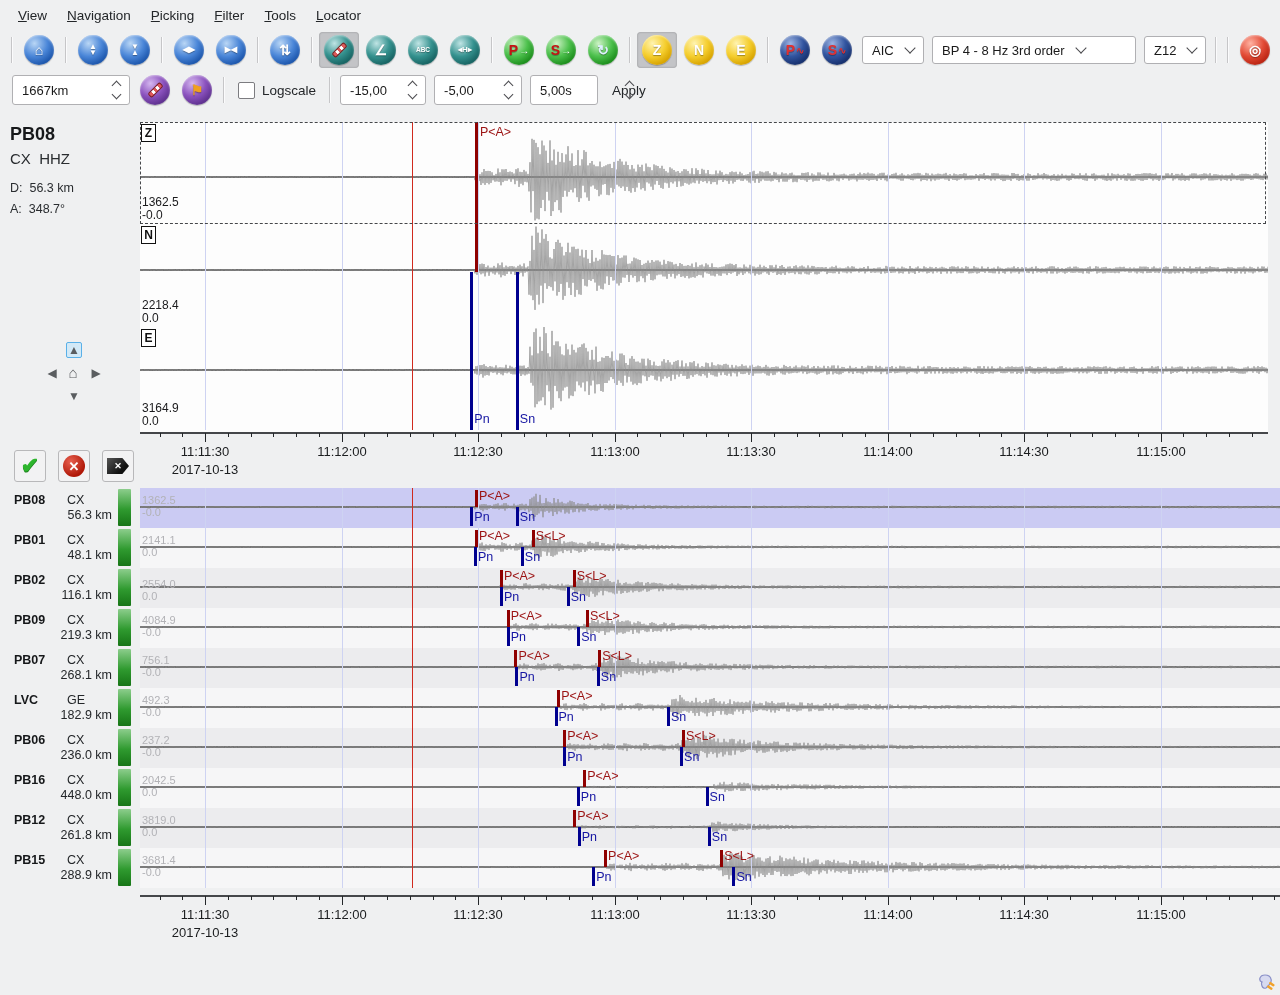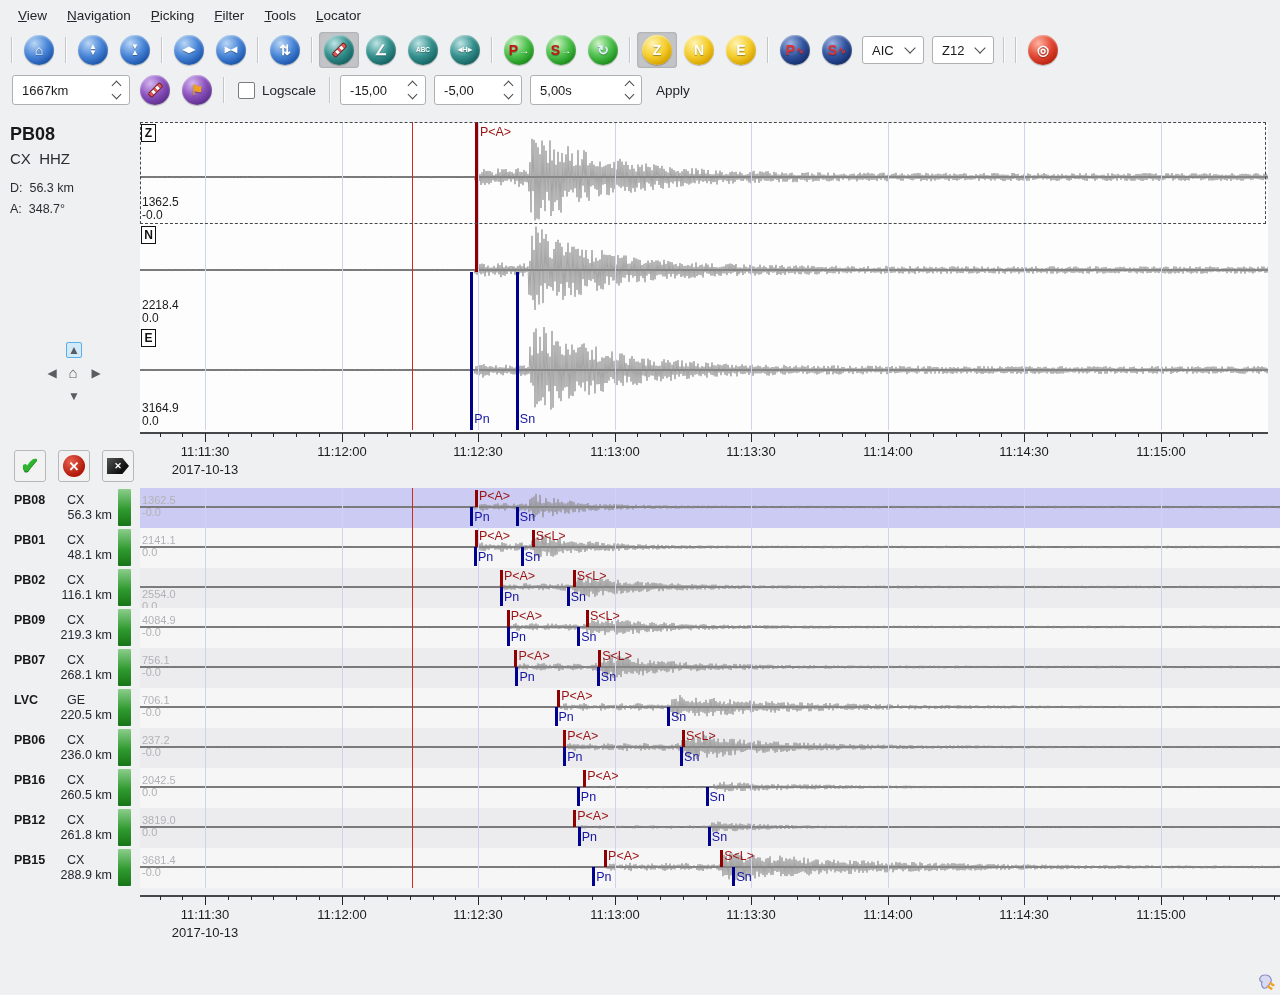--- a/index.html
+++ b/index.html
@@ -190,20 +190,24 @@
     <div class="tb-wrap">
       <div class="circle-btn g-navy">
         <span class="icon-glyph" style="color: rgb(226, 48, 48);">S</span>
         <span class="icon-g2" style="color: rgb(226, 48, 48);">∿</span>
       </div>
     </div>
     <div class="combo" style="width: 62px;">
       <span>AIC</span>
       <span class="chev-down"></span>
     </div>
+    <div class="combo" style="width: 204px;">
+      <span>BP 4 - 8 Hz  3rd order</span>
+      <span class="chev-down"></span>
+    </div>
     <div class="combo" style="width: 62px;">
       <span>Z12</span>
       <span class="chev-down"></span>
     </div>
     <div class="tsep"></div>
     <div class="tsep"></div>
     <div class="tb-wrap">
       <div class="circle-btn g-red">
         <span class="icon-glyph">◎</span>
       </div>
@@ -240,21 +244,21 @@
         <div class="chev-dn-s"></div>
       </div>
     </div>
     <div class="spin" style="width: 88px;">
       <span>-5,00</span>
       <div class="spin-arrows">
         <div class="chev-up-s"></div>
         <div class="chev-dn-s"></div>
       </div>
     </div>
-    <div class="spin" style="width: 112px; gap: 40px;">
+    <div class="spin" style="width: 68px; gap: 40px;">
       <span>5,00s</span>
       <div class="spin-arrows">
         <div class="chev-up-s"></div>
         <div class="chev-dn-s"></div>
       </div>
     </div>
     <span class="label13" style="margin: 0px 10px;">Apply</span>
   </div>
 
 <div id="stationInfo">
@@ -479,21 +483,21 @@
         <div class="grid-v" style="left: 475px; height: 40px;"></div>
         <div class="grid-v" style="left: 611px; height: 40px;"></div>
         <div class="grid-v" style="left: 748px; height: 40px;"></div>
         <div class="grid-v" style="left: 884px; height: 40px;"></div>
         <div class="grid-v" style="left: 1021px; height: 40px;"></div>
         <div class="origin-line" style="left: 272px; height: 40px;"></div>
         <svg width="1140" height="40" class="wave-svg">
           <line x1="0" x2="1140" y1="19" y2="19" stroke="#6e6e6e" stroke-width="2"></line>
           <path d="M0 19L0 18.8L1 19.5L2 18.5L3 19.2L4 18.7L5 19.3L6 18.5L7 19.5L8 18.8L9 19.4L10 18.7L11 19.5L12 18.8L13 19.2L14 18.8L15 19.3L16 18.6L17 19.5L18 18.5L19 19.2L20 18.5L21 19.5L22 18.6L23 19.3L24 18.6L25 19.5L26 18.8L27 19.4L28 18.6L29 19.2L30 18.7L31 19.2L32 18.7L33 19.4L34 18.6L35 19.2L36 18.8L37 19.2L38 18.8L39 19.2L40 18.6L41 19.4L42 18.6L43 19.3L44 18.8L45 19.4L46 18.6L47 19.4L48 18.5L49 19.2L50 18.8L51 19.5L52 18.8L53 19.4L54 18.8L55 19.2L56 18.7L57 19.4L58 18.7L59 19.3L60 18.5L61 19.4L62 18.6L63 19.5L64 18.7L65 19.5L66 18.5L67 19.2L68 18.5L69 19.4L70 18.8L71 19.4L72 18.6L73 19.3L74 18.7L75 19.4L76 18.5L77 19.3L78 18.7L79 19.3L80 18.8L81 19.4L82 18.6L83 19.3L84 18.8L85 19.5L86 18.5L87 19.5L88 18.8L89 19.5L90 18.7L91 19.4L92 18.7L93 19.5L94 18.7L95 19.3L96 18.6L97 19.5L98 18.6L99 19.2L100 18.7L101 19.3L102 18.7L103 19.2L104 18.7L105 19.4L106 18.6L107 19.5L108 18.6L109 19.3L110 18.7L111 19.5L112 18.6L113 19.2L114 18.7L115 19.4L116 18.8L117 19.5L118 18.8L119 19.4L120 18.6L121 19.3L122 18.5L123 19.2L124 18.5L125 19.2L126 18.7L127 19.3L128 18.5L129 19.4L130 18.7L131 19.3L132 18.7L133 19.4L134 18.7L135 19.2L136 18.7L137 19.5L138 18.8L139 19.2L140 18.5L141 19.3L142 18.7L143 19.5L144 18.6L145 19.4L146 18.6L147 19.2L148 18.6L149 19.2L150 18.6L151 19.2L152 18.7L153 19.5L154 18.7L155 19.3L156 18.7L157 19.3L158 18.8L159 19.5L160 18.7L161 19.3L162 18.7L163 19.3L164 18.6L165 19.2L166 18.6L167 19.5L168 18.6L169 19.5L170 18.8L171 19.3L172 18.8L173 19.3L174 18.8L175 19.4L176 18.8L177 19.4L178 18.6L179 19.4L180 18.7L181 19.4L182 18.6L183 19.3L184 18.6L185 19.5L186 18.5L187 19.4L188 18.8L189 19.2L190 18.7L191 19.5L192 18.5L193 19.2L194 18.5L195 19.2L196 18.5L197 19.2L198 18.5L199 19.2L200 18.8L201 19.2L202 18.6L203 19.5L204 18.7L205 19.5L206 18.5L207 19.2L208 18.7L209 19.5L210 18.8L211 19.4L212 18.5L213 19.4L214 18.8L215 19.2L216 18.8L217 19.3L218 18.5L219 19.3L220 18.5L221 19.2L222 18.6L223 19.5L224 18.6L225 19.2L226 18.6L227 19.3L228 18.7L229 19.3L230 18.5L231 19.4L232 18.7L233 19.4L234 18.8L235 19.2L236 18.5L237 19.4L238 18.7L239 19.2L240 18.8L241 19.4L242 18.8L243 19.3L244 18.5L245 19.3L246 18.8L247 19.4L248 18.7L249 19.5L250 18.8L251 19.3L252 18.7L253 19.4L254 18.7L255 19.2L256 18.5L257 19.5L258 18.6L259 19.2L260 18.7L261 19.5L262 18.7L263 19.5L264 18.8L265 19.4L266 18.6L267 19.2L268 18.5L269 19.5L270 18.6L271 19.5L272 18.6L273 19.3L274 18.7L275 19.2L276 18.6L277 19.4L278 18.7L279 19.4L280 18.5L281 19.2L282 18.7L283 19.4L284 18.5L285 19.2L286 18.7L287 19.5L288 18.5L289 19.3L290 18.7L291 19.3L292 18.7L293 19.5L294 18.7L295 19.2L296 18.8L297 19.5L298 18.5L299 19.3L300 18.7L301 19.5L302 18.6L303 19.2L304 18.7L305 19.3L306 18.8L307 19.3L308 18.5L309 19.3L310 18.6L311 19.5L312 18.7L313 19.3L314 18.8L315 19.3L316 18.7L317 19.4L318 18.6L319 19.5L320 18.7L321 19.5L322 18.7L323 19.5L324 18.6L325 19.4L326 18.6L327 19.2L328 18.5L329 19.5L330 18.8L331 19.3L332 18.8L333 19.4L334 18.6L335 19.5L336 18.5L337 19.5L338 18.5L339 19.4L340 18.5L341 19.2L342 18.5L343 19.4L344 18.5L345 19.5L346 18.7L347 19.3L348 18.7L349 19.4L350 18.5L351 19.2L352 18.6L353 19.3L354 18.5L355 19.4L356 18.5L357 19.3L358 18.8L359 19.5L360 17.4L361 20.1L362 16.6L363 21.2L364 16.8L365 21.8L366 17.4L367 21.8L368 17.6L369 21.1L370 16.6L371 21.7L372 17.7L373 21.4L374 16.6L375 21.7L376 17.0L377 19.7L378 18.2L379 20.7L380 18.0L381 21.0L382 17.9L383 21.5L384 15.5L385 20.5L386 15.1L387 20.6L388 16.7L389 21.6L390 16.4L391 20.5L392 17.5L393 20.8L394 17.3L395 20.1L396 17.2L397 19.8L398 17.0L399 21.7L400 16.9L401 20.6L402 15.8L403 22.2L404 15.6L405 20.5L406 16.2L407 21.0L408 17.6L409 21.5L410 16.3L411 20.0L412 17.0L413 20.6L414 17.5L415 20.9L416 17.2L417 21.4L418 16.1L419 21.6L420 17.7L421 22.3L422 15.6L423 22.5L424 17.5L425 22.7L426 16.7L427 20.0L428 16.5L429 21.4L430 17.0L431 20.5L432 17.1L433 21.9L434 16.0L435 26.2L436 13.6L437 25.8L438 11.5L439 23.3L440 6.9L441 26.2L442 10.6L443 25.8L444 14.6L445 27.2L446 12.8L447 27.7L448 8.3L449 29.0L450 14.8L451 23.5L452 10.4L453 25.7L454 10.8L455 28.8L456 12.8L457 27.3L458 13.7L459 24.3L460 10.3L461 22.8L462 11.1L463 27.3L464 12.9L465 22.8L466 11.6L467 23.3L468 11.0L469 24.3L470 13.0L471 24.3L472 14.3L473 25.4L474 13.8L475 26.4L476 15.7L477 25.6L478 11.8L479 22.7L480 14.9L481 25.8L482 16.7L483 25.0L484 15.0L485 23.1L486 14.3L487 24.8L488 15.8L489 24.2L490 15.7L491 22.5L492 16.4L493 24.4L494 15.5L495 23.1L496 14.1L497 22.7L498 13.4L499 24.1L500 14.4L501 23.5L502 14.2L503 22.5L504 17.4L505 21.1L506 14.9L507 23.8L508 14.0L509 23.2L510 15.7L511 21.7L512 14.8L513 21.3L514 14.6L515 21.1L516 15.0L517 20.8L518 15.6L519 23.3L520 15.1L521 21.4L522 15.6L523 23.1L524 16.6L525 20.6L526 16.6L527 21.4L528 17.2L529 21.5L530 16.2L531 21.4L532 15.3L533 20.5L534 16.7L535 21.2L536 16.9L537 22.2L538 15.5L539 21.9L540 16.4L541 22.1L542 17.0L543 22.3L544 17.2L545 20.8L546 17.0L547 22.2L548 17.1L549 20.4L550 17.2L551 21.5L552 16.1L553 21.5L554 16.8L555 20.6L556 16.8L557 21.6L558 17.4L559 21.2L560 17.0L561 21.4L562 16.4L563 19.9L564 16.7L565 21.5L566 16.8L567 20.0L568 17.4L569 20.6L570 17.4L571 21.5L572 16.6L573 21.5L574 16.7L575 20.8L576 16.6L577 20.1L578 17.8L579 21.3L580 17.6L581 20.1L582 17.9L583 20.7L584 17.7L585 21.0L586 16.8L587 19.9L588 17.1L589 20.7L590 17.9L591 20.4L592 17.1L593 20.3L594 18.3L595 20.9L596 17.9L597 20.1L598 17.3L599 21.0L600 18.0L601 20.8L602 17.5L603 19.8L604 17.0L605 20.1L606 17.7L607 19.8L608 17.6L609 20.3L610 18.2L611 20.2L612 17.5L613 19.8L614 17.3L615 20.5L616 18.3L617 19.7L618 18.0L619 20.4L620 17.4L621 20.2L622 17.7L623 19.9L624 17.4L625 19.6L626 18.0L627 20.1L628 18.0L629 19.6L630 18.2L631 20.1L632 17.4L633 20.6L634 17.5L635 19.8L636 18.0L637 20.4L638 17.5L639 19.6L640 17.5L641 20.0L642 17.5L643 20.4L644 17.7L645 20.3L646 17.5L647 20.5L648 17.3L649 19.7L650 17.5L651 20.3L652 18.5L653 19.7L654 17.8L655 20.0L656 17.7L657 19.8L658 18.2L659 19.7L660 17.6L661 19.9L662 18.1L663 20.6L664 17.8L665 20.5L666 18.3L667 19.7L668 18.5L669 19.8L670 18.1L671 20.3L672 17.9L673 20.3L674 18.0L675 19.9L676 17.7L677 20.0L678 18.4L679 20.0L680 17.5L681 19.6L682 17.5L683 19.8L684 18.2L685 20.4L686 18.3L687 20.1L688 17.8L689 19.6L690 17.6L691 19.8L692 18.3L693 20.2L694 17.6L695 19.8L696 18.1L697 19.5L698 17.6L699 20.4L700 18.3L701 19.6L702 17.6L703 20.1L704 17.8L705 20.3L706 18.4L707 19.9L708 18.2L709 20.1L710 18.1L711 19.7L712 18.6L713 19.8L714 18.6L715 19.6L716 18.4L717 20.0L718 18.0L719 20.3L720 18.4L721 19.7L722 18.0L723 19.8L724 18.0L725 19.5L726 18.1L727 19.6L728 17.6L729 19.9L730 18.1L731 19.8L732 18.3L733 20.0L734 18.5L735 19.9L736 17.7L737 19.4L738 18.4L739 19.8L740 17.7L741 19.7L742 17.9L743 19.7L744 17.7L745 20.2L746 18.5L747 20.3L748 18.0L749 20.1L750 17.9L751 20.2L752 18.1L753 19.6L754 18.4L755 19.6L756 18.1L757 20.2L758 17.6L759 20.4L760 18.4L761 19.5L762 17.8L763 20.3L764 18.4L765 20.1L766 18.5L767 20.3L768 17.8L769 20.3L770 18.4L771 19.4L772 18.2L773 19.6L774 18.2L775 19.9L776 17.6L777 19.7L778 18.6L779 19.9L780 18.4L781 20.2L782 17.9L783 20.3L784 18.5L785 19.9L786 17.8L787 19.9L788 18.3L789 20.1L790 18.3L791 20.3L792 18.0L793 20.0L794 18.5L795 19.9L796 18.3L797 19.9L798 17.7L799 19.7L800 17.8L801 19.8L802 18.2L803 19.5L804 18.1L805 20.0L806 18.0L807 19.8L808 18.4L809 20.3L810 17.9L811 20.1L812 17.8L813 19.5L814 18.0L815 19.8L816 18.2L817 19.7L818 17.9L819 20.0L820 18.3L821 19.5L822 18.5L823 20.3L824 17.9L825 20.0L826 18.3L827 20.1L828 18.0L829 20.1L830 17.9L831 19.8L832 18.5L833 20.1L834 17.7L835 19.7L836 18.4L837 19.5L838 18.3L839 19.5L840 18.4L841 19.5L842 17.9L843 19.9L844 18.0L845 19.6L846 17.8L847 19.8L848 18.4L849 20.3L850 18.3L851 20.2L852 18.5L853 19.4L854 17.9L855 20.1L856 17.9L857 20.2L858 17.7L859 20.0L860 17.9L861 19.6L862 18.0L863 19.8L864 17.8L865 20.1L866 17.9L867 20.2L868 17.9L869 20.2L870 17.8L871 20.1L872 17.9L873 20.2L874 18.4L875 19.6L876 18.2L877 19.8L878 18.2L879 19.8L880 18.1L881 19.7L882 18.3L883 19.8L884 17.7L885 19.4L886 18.4L887 20.0L888 18.4L889 19.8L890 18.2L891 19.4L892 17.9L893 19.6L894 17.7L895 20.2L896 18.2L897 19.8L898 17.8L899 19.6L900 18.3L901 19.7L902 17.9L903 20.2L904 18.4L905 19.4L906 18.6L907 19.6L908 18.2L909 19.5L910 18.2L911 20.1L912 17.8L913 20.0L914 18.1L915 19.5L916 18.1L917 20.1L918 17.8L919 19.5L920 18.5L921 19.5L922 17.7L923 19.8L924 18.3L925 19.5L926 18.1L927 19.6L928 17.9L929 19.4L930 17.9L931 20.0L932 18.0L933 19.8L934 17.9L935 19.8L936 18.3L937 19.6L938 17.8L939 20.0L940 18.1L941 19.8L942 17.7L943 19.4L944 18.0L945 20.3L946 18.1L947 20.1L948 18.0L949 19.6L950 18.4L951 19.8L952 17.7L953 19.5L954 18.3L955 19.6L956 17.9L957 19.8L958 17.8L959 20.2L960 18.1L961 19.5L962 18.6L963 20.1L964 18.0L965 19.9L966 18.2L967 20.0L968 17.8L969 19.7L970 17.8L971 19.6L972 18.3L973 20.2L974 17.8L975 20.3L976 17.9L977 19.5L978 18.4L979 19.4L980 18.3L981 19.9L982 18.5L983 19.7L984 18.2L985 20.2L986 18.5L987 19.6L988 17.7L989 20.1L990 18.4L991 19.9L992 17.9L993 20.1L994 18.4L995 19.9L996 17.7L997 20.2L998 18.0L999 19.9L1000 17.8L1001 19.5L1002 18.1L1003 20.1L1004 18.1L1005 19.9L1006 18.3L1007 19.9L1008 18.4L1009 20.3L1010 18.1L1011 19.9L1012 18.3L1013 20.1L1014 17.7L1015 19.4L1016 18.3L1017 19.8L1018 18.6L1019 19.5L1020 17.9L1021 19.5L1022 18.4L1023 19.8L1024 18.2L1025 20.3L1026 18.4L1027 19.7L1028 18.2L1029 20.1L1030 18.3L1031 19.9L1032 18.4L1033 20.1L1034 18.5L1035 19.7L1036 18.2L1037 19.7L1038 18.0L1039 19.8L1040 17.7L1041 19.9L1042 17.9L1043 19.7L1044 18.5L1045 19.6L1046 17.8L1047 19.7L1048 18.4L1049 20.0L1050 18.1L1051 19.8L1052 18.5L1053 19.8L1054 18.2L1055 19.9L1056 17.8L1057 19.4L1058 17.9L1059 20.1L1060 18.3L1061 19.6L1062 18.3L1063 19.6L1064 17.8L1065 20.2L1066 18.4L1067 19.6L1068 18.3L1069 20.3L1070 18.4L1071 19.6L1072 18.3L1073 19.4L1074 18.2L1075 20.1L1076 18.1L1077 20.2L1078 18.2L1079 20.1L1080 17.8L1081 19.5L1082 18.5L1083 20.0L1084 18.1L1085 19.4L1086 17.8L1087 20.0L1088 18.3L1089 19.8L1090 17.9L1091 19.8L1092 18.0L1093 19.5L1094 18.3L1095 20.3L1096 17.8L1097 20.2L1098 18.4L1099 19.5L1100 17.7L1101 19.9L1102 18.2L1103 20.1L1104 18.1L1105 19.9L1106 17.9L1107 20.3L1108 18.2L1109 19.8L1110 18.1L1111 19.6L1112 17.9L1113 19.7L1114 17.7L1115 20.3L1116 18.5L1117 19.5L1118 18.4L1119 19.6L1120 18.5L1121 19.7L1122 17.7L1123 19.9L1124 18.0L1125 20.0L1126 18.6L1127 19.8L1128 18.4L1129 20.1L1130 18.2L1131 20.2L1132 18.4L1133 20.1L1134 18.6L1135 19.7L1136 18.0L1137 19.5L1138 18.1L1139 19.8L1140 18.3" fill="none" stroke="#8f8f8f" stroke-width="0.8"></path>
         </svg>
-        <div class="row-amp" style="top: 20px;">
+        <div class="row-amp" style="top: 10px;">
           <div>2554.0</div>
           <div>0.0</div>
         </div>
         <div class="pick-red" style="left: 360px; top: 2px; height: 17px; width: 2.5px;"></div>
         <div class="pick-lab-red" style="left: 363.905px; top: 1px;">P&lt;A&gt;</div>
         <div class="pick-red" style="left: 433px; top: 2px; height: 17px; width: 2.5px;"></div>
         <div class="pick-lab-red" style="left: 436.705px; top: 1px;">S&lt;L&gt;</div>
         <div class="pick-blue" style="left: 360px; top: 19px; height: 19px; width: 2.5px;"></div>
         <div class="pick-lab-blue" style="left: 363.905px; top: 22px;">Pn</div>
         <div class="pick-blue" style="left: 427px; top: 19px; height: 19px; width: 2.5px;"></div>
@@ -562,38 +566,38 @@
         <div class="pick-lab-red" style="left: 462.185px; top: 1px;">S&lt;L&gt;</div>
         <div class="pick-blue" style="left: 375px; top: 19px; height: 19px; width: 2.5px;"></div>
         <div class="pick-lab-blue" style="left: 379.375px; top: 22px;">Pn</div>
         <div class="pick-blue" style="left: 457px; top: 19px; height: 19px; width: 2.5px;"></div>
         <div class="pick-lab-blue" style="left: 460.82px; top: 22px;">Sn</div>
       </div>
     </div>
     <div class="srow" style="top: 200px;">
       <div class="row-code">LVC</div>
       <div class="row-net">GE</div>
-      <div class="row-dist">220.5 km</div>
+      <div class="row-dist">182.9 km</div>
       <div class="green-bar"></div>
       <div class="trace-bg" style="background: rgb(246, 246, 247);">
         <div class="grid-v" style="left: 65px; height: 40px;"></div>
         <div class="grid-v" style="left: 202px; height: 40px;"></div>
         <div class="grid-v" style="left: 338px; height: 40px;"></div>
         <div class="grid-v" style="left: 475px; height: 40px;"></div>
         <div class="grid-v" style="left: 611px; height: 40px;"></div>
         <div class="grid-v" style="left: 748px; height: 40px;"></div>
         <div class="grid-v" style="left: 884px; height: 40px;"></div>
         <div class="grid-v" style="left: 1021px; height: 40px;"></div>
         <div class="origin-line" style="left: 272px; height: 40px;"></div>
         <svg width="1140" height="40" class="wave-svg">
           <line x1="0" x2="1140" y1="19" y2="19" stroke="#6e6e6e" stroke-width="2"></line>
           <path d="M0 19L0 18.8L1 19.2L2 18.8L3 19.4L4 18.5L5 19.4L6 18.6L7 19.3L8 18.8L9 19.2L10 18.6L11 19.3L12 18.6L13 19.3L14 18.8L15 19.5L16 18.6L17 19.2L18 18.8L19 19.4L20 18.8L21 19.3L22 18.5L23 19.3L24 18.5L25 19.5L26 18.6L27 19.3L28 18.6L29 19.3L30 18.7L31 19.2L32 18.6L33 19.2L34 18.5L35 19.4L36 18.8L37 19.3L38 18.5L39 19.4L40 18.5L41 19.3L42 18.5L43 19.5L44 18.8L45 19.5L46 18.6L47 19.5L48 18.6L49 19.4L50 18.5L51 19.5L52 18.5L53 19.3L54 18.6L55 19.4L56 18.6L57 19.4L58 18.6L59 19.5L60 18.7L61 19.4L62 18.5L63 19.4L64 18.7L65 19.2L66 18.5L67 19.2L68 18.6L69 19.5L70 18.8L71 19.4L72 18.6L73 19.3L74 18.7L75 19.3L76 18.5L77 19.4L78 18.7L79 19.2L80 18.6L81 19.2L82 18.8L83 19.5L84 18.6L85 19.5L86 18.7L87 19.4L88 18.8L89 19.4L90 18.6L91 19.2L92 18.7L93 19.3L94 18.6L95 19.3L96 18.5L97 19.5L98 18.5L99 19.5L100 18.7L101 19.4L102 18.6L103 19.2L104 18.5L105 19.5L106 18.6L107 19.2L108 18.8L109 19.5L110 18.5L111 19.5L112 18.6L113 19.4L114 18.7L115 19.5L116 18.6L117 19.3L118 18.5L119 19.2L120 18.6L121 19.5L122 18.5L123 19.5L124 18.5L125 19.5L126 18.5L127 19.4L128 18.6L129 19.2L130 18.6L131 19.4L132 18.5L133 19.4L134 18.5L135 19.4L136 18.5L137 19.4L138 18.5L139 19.2L140 18.7L141 19.4L142 18.5L143 19.2L144 18.5L145 19.2L146 18.8L147 19.5L148 18.5L149 19.5L150 18.5L151 19.3L152 18.7L153 19.3L154 18.7L155 19.4L156 18.8L157 19.3L158 18.8L159 19.5L160 18.8L161 19.5L162 18.5L163 19.4L164 18.6L165 19.4L166 18.8L167 19.3L168 18.8L169 19.4L170 18.7L171 19.5L172 18.5L173 19.5L174 18.5L175 19.5L176 18.6L177 19.4L178 18.8L179 19.5L180 18.8L181 19.2L182 18.7L183 19.3L184 18.8L185 19.2L186 18.6L187 19.3L188 18.6L189 19.5L190 18.7L191 19.3L192 18.6L193 19.5L194 18.7L195 19.3L196 18.6L197 19.3L198 18.7L199 19.3L200 18.5L201 19.3L202 18.8L203 19.3L204 18.8L205 19.2L206 18.7L207 19.3L208 18.7L209 19.2L210 18.7L211 19.3L212 18.8L213 19.4L214 18.6L215 19.4L216 18.5L217 19.4L218 18.5L219 19.3L220 18.5L221 19.4L222 18.7L223 19.3L224 18.8L225 19.3L226 18.6L227 19.3L228 18.5L229 19.2L230 18.5L231 19.5L232 18.5L233 19.5L234 18.7L235 19.5L236 18.7L237 19.3L238 18.7L239 19.3L240 18.8L241 19.4L242 18.7L243 19.2L244 18.8L245 19.2L246 18.7L247 19.5L248 18.6L249 19.2L250 18.6L251 19.2L252 18.7L253 19.3L254 18.7L255 19.5L256 18.8L257 19.5L258 18.7L259 19.4L260 18.6L261 19.5L262 18.5L263 19.5L264 18.6L265 19.5L266 18.5L267 19.4L268 18.5L269 19.3L270 18.7L271 19.5L272 18.5L273 19.5L274 18.6L275 19.3L276 18.6L277 19.4L278 18.6L279 19.5L280 18.8L281 19.5L282 18.5L283 19.5L284 18.6L285 19.3L286 18.7L287 19.3L288 18.7L289 19.3L290 18.5L291 19.5L292 18.5L293 19.3L294 18.5L295 19.2L296 18.8L297 19.3L298 18.6L299 19.5L300 18.6L301 19.4L302 18.8L303 19.3L304 18.5L305 19.2L306 18.5L307 19.4L308 18.7L309 19.4L310 18.6L311 19.3L312 18.8L313 19.2L314 18.5L315 19.2L316 18.6L317 19.2L318 18.8L319 19.2L320 18.7L321 19.5L322 18.6L323 19.3L324 18.6L325 19.5L326 18.7L327 19.3L328 18.5L329 19.4L330 18.6L331 19.5L332 18.5L333 19.3L334 18.6L335 19.5L336 18.5L337 19.3L338 18.7L339 19.4L340 18.7L341 19.4L342 18.7L343 19.5L344 18.8L345 19.3L346 18.6L347 19.3L348 18.5L349 19.4L350 18.6L351 19.4L352 18.8L353 19.5L354 18.6L355 19.2L356 18.6L357 19.3L358 18.7L359 19.5L360 18.7L361 19.4L362 18.5L363 19.5L364 18.5L365 19.4L366 18.6L367 19.4L368 18.6L369 19.2L370 18.6L371 19.2L372 18.6L373 19.4L374 18.5L375 19.4L376 18.8L377 19.4L378 18.6L379 19.4L380 18.7L381 19.4L382 18.5L383 19.2L384 18.7L385 19.4L386 18.7L387 19.2L388 18.6L389 19.4L390 18.8L391 19.5L392 18.6L393 19.4L394 18.6L395 19.4L396 18.8L397 19.2L398 18.5L399 19.3L400 18.7L401 19.5L402 18.7L403 19.5L404 18.7L405 19.5L406 18.5L407 19.3L408 18.7L409 19.2L410 18.6L411 19.3L412 18.5L413 19.3L414 18.6L415 19.2L416 18.5L417 19.2L418 18.0L419 19.9L420 17.5L421 21.0L422 17.9L423 20.3L424 15.7L425 22.0L426 15.4L427 22.1L428 17.7L429 20.2L430 17.7L431 21.8L432 16.8L433 20.4L434 16.9L435 19.7L436 17.2L437 20.3L438 17.2L439 20.8L440 16.2L441 21.2L442 16.6L443 22.7L444 15.1L445 20.8L446 16.0L447 21.5L448 17.3L449 20.6L450 18.1L451 20.3L452 17.8L453 20.4L454 17.2L455 19.9L456 17.3L457 20.2L458 18.0L459 20.3L460 17.1L461 22.6L462 15.2L463 20.5L464 15.9L465 21.6L466 17.7L467 20.6L468 17.0L469 20.6L470 17.1L471 19.9L472 17.0L473 20.6L474 16.9L475 20.1L476 16.8L477 21.4L478 17.5L479 22.3L480 16.3L481 22.1L482 15.4L483 20.2L484 17.7L485 21.5L486 17.3L487 19.9L488 18.3L489 20.2L490 17.0L491 21.2L492 17.4L493 20.3L494 16.9L495 20.8L496 15.7L497 20.4L498 15.1L499 22.5L500 15.5L501 21.5L502 16.1L503 20.3L504 17.6L505 21.1L506 17.3L507 21.0L508 16.8L509 20.4L510 16.7L511 20.9L512 16.7L513 22.5L514 16.9L515 20.3L516 17.3L517 20.4L518 16.6L519 20.3L520 17.4L521 21.0L522 16.9L523 21.2L524 17.5L525 19.7L526 17.3L527 20.5L528 16.6L529 21.0L530 17.1L531 23.8L532 11.4L533 27.8L534 11.1L535 23.7L536 10.8L537 30.3L538 13.4L539 26.3L540 7.0L541 24.9L542 9.5L543 23.2L544 11.5L545 22.7L546 13.2L547 23.7L548 13.2L549 24.7L550 14.4L551 22.9L552 12.9L553 25.1L554 14.6L555 27.8L556 9.8L557 25.0L558 14.3L559 27.9L560 13.4L561 23.7L562 15.1L563 24.5L564 14.1L565 25.5L566 11.9L567 28.3L568 14.8L569 24.8L570 11.3L571 23.8L572 10.9L573 28.0L574 10.0L575 24.3L576 13.0L577 22.9L578 14.6L579 23.0L580 13.3L581 26.6L582 15.7L583 23.1L584 13.6L585 26.4L586 16.1L587 27.1L588 15.2L589 25.7L590 11.4L591 25.9L592 16.1L593 26.7L594 13.3L595 23.4L596 14.4L597 21.5L598 13.7L599 23.6L600 14.5L601 22.2L602 13.9L603 25.8L604 14.8L605 22.5L606 13.8L607 21.9L608 14.4L609 22.3L610 12.6L611 24.5L612 15.9L613 23.9L614 13.4L615 22.4L616 15.8L617 23.0L618 15.8L619 21.7L620 14.8L621 21.4L622 15.2L623 22.3L624 17.0L625 22.3L626 13.4L627 23.1L628 14.5L629 21.5L630 14.9L631 24.3L632 13.2L633 22.4L634 15.2L635 24.7L636 16.2L637 22.2L638 14.7L639 23.0L640 14.9L641 20.7L642 14.5L643 21.2L644 14.4L645 20.7L646 17.2L647 23.4L648 14.4L649 23.7L650 16.3L651 20.9L652 15.7L653 22.1L654 15.7L655 22.0L656 16.8L657 23.5L658 16.9L659 22.7L660 14.4L661 22.5L662 14.5L663 21.1L664 17.3L665 20.8L666 17.4L667 20.8L668 15.0L669 23.4L670 15.8L671 23.2L672 14.9L673 20.9L674 17.1L675 21.7L676 16.9L677 21.3L678 16.6L679 23.1L680 17.5L681 22.8L682 17.5L683 22.7L684 16.0L685 20.4L686 15.0L687 20.5L688 17.2L689 21.8L690 15.1L691 20.3L692 17.0L693 22.4L694 16.3L695 20.2L696 15.6L697 20.8L698 15.4L699 20.2L700 17.7L701 21.0L702 17.8L703 20.8L704 17.6L705 21.7L706 16.8L707 22.0L708 15.6L709 21.2L710 16.2L711 21.7L712 15.9L713 21.8L714 15.8L715 20.9L716 16.0L717 20.5L718 17.6L719 21.8L720 16.6L721 20.5L722 17.2L723 21.1L724 16.3L725 22.0L726 16.4L727 21.8L728 16.0L729 20.0L730 17.1L731 21.2L732 18.1L733 20.3L734 17.9L735 21.0L736 16.1L737 21.4L738 17.1L739 21.3L740 16.2L741 20.7L742 18.0L743 21.6L744 17.7L745 20.0L746 17.6L747 21.6L748 16.3L749 21.5L750 16.3L751 20.4L752 16.9L753 20.3L754 18.0L755 19.8L756 18.1L757 20.0L758 16.5L759 20.2L760 18.0L761 20.8L762 17.5L763 20.1L764 17.6L765 20.0L766 17.7L767 19.9L768 18.0L769 21.2L770 16.9L771 20.4L772 17.3L773 20.2L774 17.6L775 21.4L776 17.3L777 20.4L778 18.3L779 20.7L780 18.0L781 21.0L782 17.9L783 19.8L784 17.1L785 19.9L786 17.0L787 20.2L788 18.2L789 21.2L790 17.6L791 20.1L792 18.0L793 19.8L794 17.8L795 21.0L796 17.8L797 20.6L798 18.3L799 19.8L800 17.9L801 20.9L802 17.2L803 20.2L804 17.8L805 20.6L806 17.1L807 19.8L808 17.1L809 20.8L810 17.3L811 19.8L812 18.2L813 19.6L814 17.6L815 20.1L816 17.7L817 20.6L818 17.0L819 20.5L820 17.3L821 20.4L822 17.8L823 20.2L824 17.9L825 20.6L826 17.5L827 20.4L828 18.2L829 20.5L830 17.2L831 20.8L832 17.9L833 20.0L834 18.4L835 20.1L836 17.3L837 20.1L838 17.6L839 20.3L840 18.2L841 19.7L842 18.0L843 20.3L844 18.3L845 20.4L846 18.3L847 20.0L848 17.2L849 20.3L850 17.7L851 20.3L852 18.5L853 20.0L854 17.4L855 20.1L856 18.2L857 20.3L858 17.6L859 19.6L860 18.4L861 20.6L862 17.9L863 19.6L864 17.6L865 20.5L866 18.3L867 20.2L868 18.0L869 20.6L870 18.1L871 20.3L872 17.4L873 19.5L874 17.4L875 19.6L876 17.6L877 20.1L878 18.2L879 20.2L880 18.0L881 20.1L882 17.7L883 19.8L884 18.3L885 20.2L886 17.9L887 20.3L888 18.4L889 20.5L890 18.1L891 20.1L892 17.6L893 19.7L894 18.2L895 19.8L896 18.1L897 20.5L898 18.2L899 20.1L900 17.5L901 19.8L902 18.0L903 19.8L904 17.9L905 20.3L906 17.9L907 20.1L908 17.6L909 20.2L910 18.3L911 19.8L912 18.2L913 20.0L914 18.2L915 20.1L916 18.5L917 19.8L918 18.3L919 19.7L920 18.5L921 19.6L922 17.6L923 19.6L924 18.1L925 19.7L926 18.3L927 19.6L928 18.1L929 20.1L930 18.2L931 20.4L932 18.2L933 20.1L934 18.1L935 20.2L936 17.9L937 20.2L938 18.4L939 20.4L940 17.7L941 20.1L942 17.7L943 20.0L944 18.3L945 19.6L946 18.2L947 20.2L948 17.9L949 19.5L950 17.7L951 20.1L952 17.9L953 19.8L954 18.0L955 19.6L956 18.5L957 19.9L958 18.4L959 19.7L960 18.1L961 19.9L962 17.8L963 20.2L964 18.6L965 19.7L966 18.5L967 19.7L968 18.4L969 19.8L970 18.1L971 19.5L972 18.3L973 19.4L974 18.4L975 19.6L976 18.2L977 19.9L978 18.4L979 19.8L980 17.7L981 20.1L982 18.1L983 20.2L984 18.3L985 19.8L986 18.0L987 19.7L988 18.0L989 20.1L990 18.1L991 19.6L992 18.4L993 19.5L994 18.0L995 19.6L996 18.2L997 19.6L998 18.1L999 19.5L1000 18.4L1001 19.9L1002 18.5L1003 20.0L1004 17.9L1005 19.6L1006 18.3L1007 20.0L1008 18.3L1009 19.7L1010 17.8L1011 19.6L1012 18.2L1013 19.5L1014 18.2L1015 20.0L1016 18.1L1017 20.2L1018 18.3L1019 19.8L1020 17.9L1021 19.5L1022 18.3L1023 20.1L1024 18.0L1025 19.5L1026 18.4L1027 19.9L1028 18.2L1029 19.5L1030 18.3L1031 19.6L1032 18.0L1033 20.1L1034 18.5L1035 20.0L1036 18.6L1037 20.2L1038 18.2L1039 19.8L1040 18.3L1041 19.5L1042 18.2L1043 20.0L1044 18.5L1045 19.4L1046 18.6L1047 19.8L1048 18.3L1049 20.2L1050 18.6L1051 19.6L1052 17.9L1053 19.5L1054 18.6L1055 19.4L1056 18.5L1057 19.7L1058 18.2L1059 19.8L1060 18.2L1061 19.6L1062 17.9L1063 20.0L1064 18.0L1065 19.8L1066 18.2L1067 20.1L1068 18.0L1069 20.1L1070 18.0L1071 19.9L1072 18.3L1073 20.0L1074 18.3L1075 19.8L1076 18.6L1077 19.6L1078 18.1L1079 20.0L1080 18.1L1081 19.6L1082 18.4L1083 20.1L1084 18.3L1085 19.7L1086 18.6L1087 19.6L1088 18.5L1089 19.7L1090 18.5L1091 19.5L1092 18.2L1093 19.8L1094 17.9L1095 19.9L1096 18.4L1097 19.8L1098 18.4L1099 19.4L1100 18.5L1101 19.9L1102 18.3L1103 19.8L1104 18.5L1105 20.1L1106 18.4L1107 19.5L1108 18.3L1109 19.8L1110 18.0L1111 19.8L1112 18.4L1113 19.7L1114 18.3L1115 19.8L1116 17.9L1117 19.6L1118 18.6L1119 20.1L1120 18.3L1121 19.8L1122 18.2L1123 19.5L1124 18.2L1125 19.5L1126 18.1L1127 19.7L1128 17.9L1129 19.5L1130 17.9L1131 19.4L1132 18.0L1133 19.4L1134 18.2L1135 20.1L1136 18.3L1137 20.1L1138 18.6L1139 20.0L1140 18.3" fill="none" stroke="#8f8f8f" stroke-width="0.8"></path>
         </svg>
         <div class="row-amp" style="top: 6px;">
-          <div>706.1</div>
+          <div>492.3</div>
           <div>-0.0</div>
         </div>
         <div class="pick-red" style="left: 417px; top: 2px; height: 17px; width: 2.5px;"></div>
         <div class="pick-lab-red" style="left: 421.235px; top: 1px;">P&lt;A&gt;</div>
         <div class="pick-blue" style="left: 415px; top: 19px; height: 19px; width: 2.5px;"></div>
         <div class="pick-lab-blue" style="left: 418.505px; top: 22px;">Pn</div>
         <div class="pick-blue" style="left: 527px; top: 19px; height: 19px; width: 2.5px;"></div>
         <div class="pick-lab-blue" style="left: 530.89px; top: 22px;">Sn</div>
       </div>
     </div>
@@ -626,21 +630,21 @@
         <div class="pick-lab-red" style="left: 545.905px; top: 1px;">S&lt;L&gt;</div>
         <div class="pick-blue" style="left: 423px; top: 19px; height: 19px; width: 2.5px;"></div>
         <div class="pick-lab-blue" style="left: 427.15px; top: 22px;">Pn</div>
         <div class="pick-blue" style="left: 540px; top: 19px; height: 19px; width: 2.5px;"></div>
         <div class="pick-lab-blue" style="left: 544.085px; top: 22px;">Sn</div>
       </div>
     </div>
     <div class="srow" style="top: 280px;">
       <div class="row-code">PB16</div>
       <div class="row-net">CX</div>
-      <div class="row-dist">260.5 km</div>
+      <div class="row-dist">448.0 km</div>
       <div class="green-bar"></div>
       <div class="trace-bg" style="background: rgb(246, 246, 247);">
         <div class="grid-v" style="left: 65px; height: 40px;"></div>
         <div class="grid-v" style="left: 202px; height: 40px;"></div>
         <div class="grid-v" style="left: 338px; height: 40px;"></div>
         <div class="grid-v" style="left: 475px; height: 40px;"></div>
         <div class="grid-v" style="left: 611px; height: 40px;"></div>
         <div class="grid-v" style="left: 748px; height: 40px;"></div>
         <div class="grid-v" style="left: 884px; height: 40px;"></div>
         <div class="grid-v" style="left: 1021px; height: 40px;"></div>

